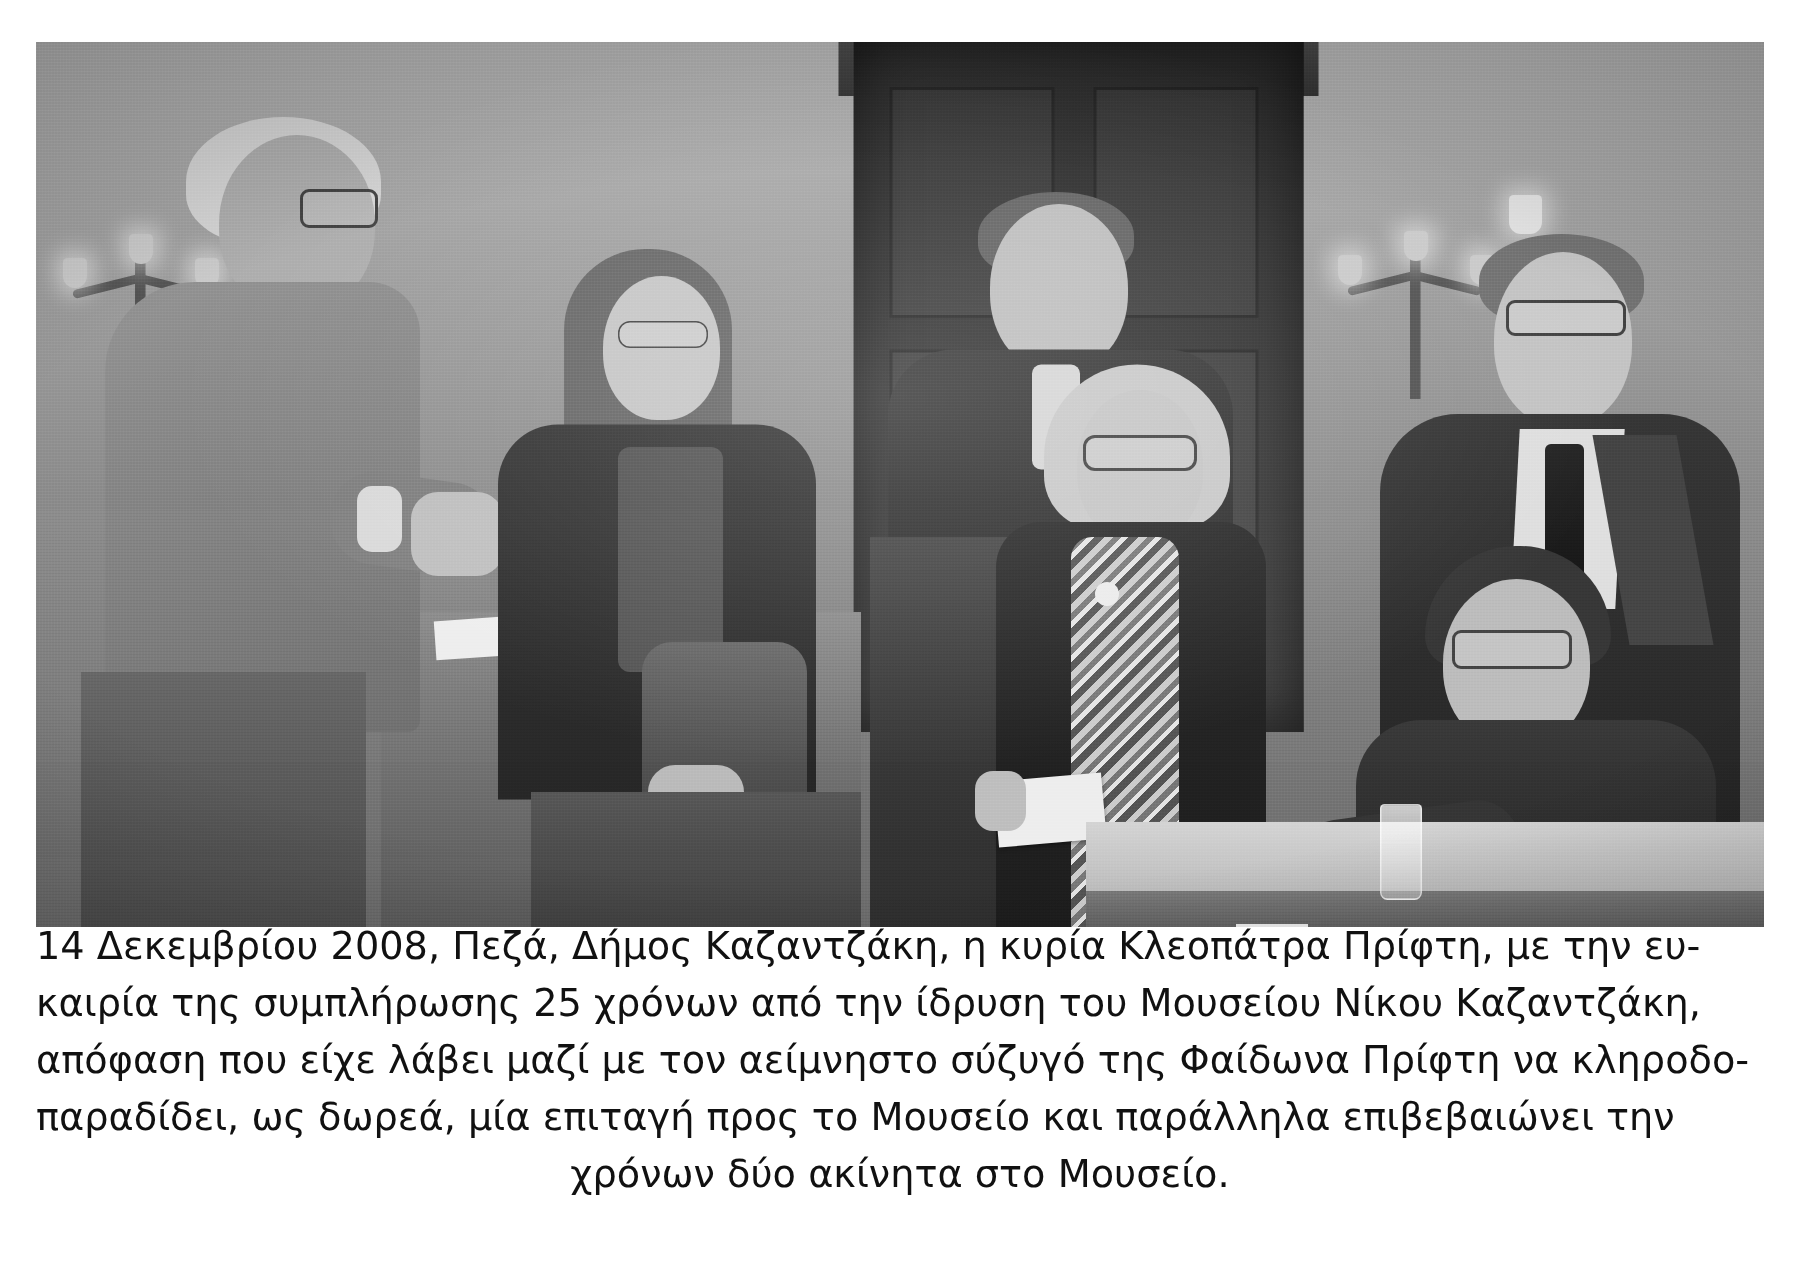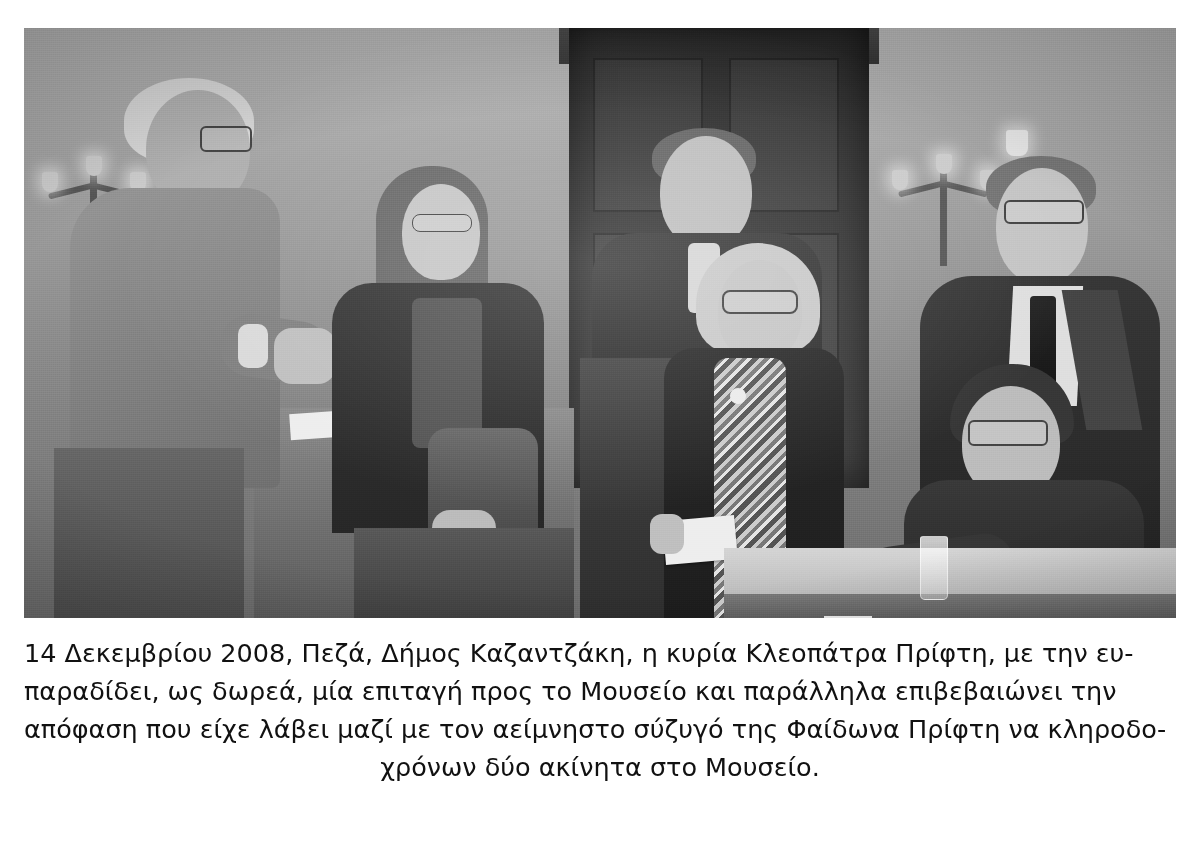--- a/index.html
+++ b/index.html
@@ -165,21 +165,21 @@
   }
   .paper {
     position: absolute;
     background: #efece4;
   }
 
   
   .caption {
     position: absolute;
     left: 24px;
-    top: 634px;
+    top: 612px;
     width: 1152px;
     font-family: "DejaVu Sans", sans-serif;
     font-size: 25.5px;
     line-height: 38px;
     color: #111111;
     text-align: justify;
     text-justify: inter-word;
   }
   .caption .last-line {
     display: block;
@@ -307,18 +307,19 @@
     <div class="table-front"></div>
     <div class="glass" style="left:896px; top:508px;"></div>
     <div class="paper" style="left:800px; top:588px; width:48px; height:14px;"></div>
 
     <div class="bg-vignette"></div>
     <div class="grain"></div>
   </div>
 
   <div class="caption">
     <div>14 Δεκεμβρίου 2008, Πεζά, Δήμος Καζαντζάκη, η κυρία Κλεοπάτρα Πρίφτη, με την ευ-</div>
+    <div>καιρία της συμπλήρωσης 25 χρόνων από την ίδρυση του Μουσείου Νίκου Καζαντζάκη,</div>
+    <div>απόφαση που είχε λάβει μαζί με τον αείμνηστο σύζυγό της Φαίδωνα Πρίφτη να κληροδο-</div>
     <div>παραδίδει, ως δωρεά, μία επιταγή προς το Μουσείο και παράλληλα επιβεβαιώνει την</div>
-    <div>απόφαση που είχε λάβει μαζί με τον αείμνηστο σύζυγό της Φαίδωνα Πρίφτη να κληροδο-</div>
     <div class="last-line">χρόνων δύο ακίνητα στο Μουσείο.</div>
   </div>
 
 </div>
 
 </body></html>

